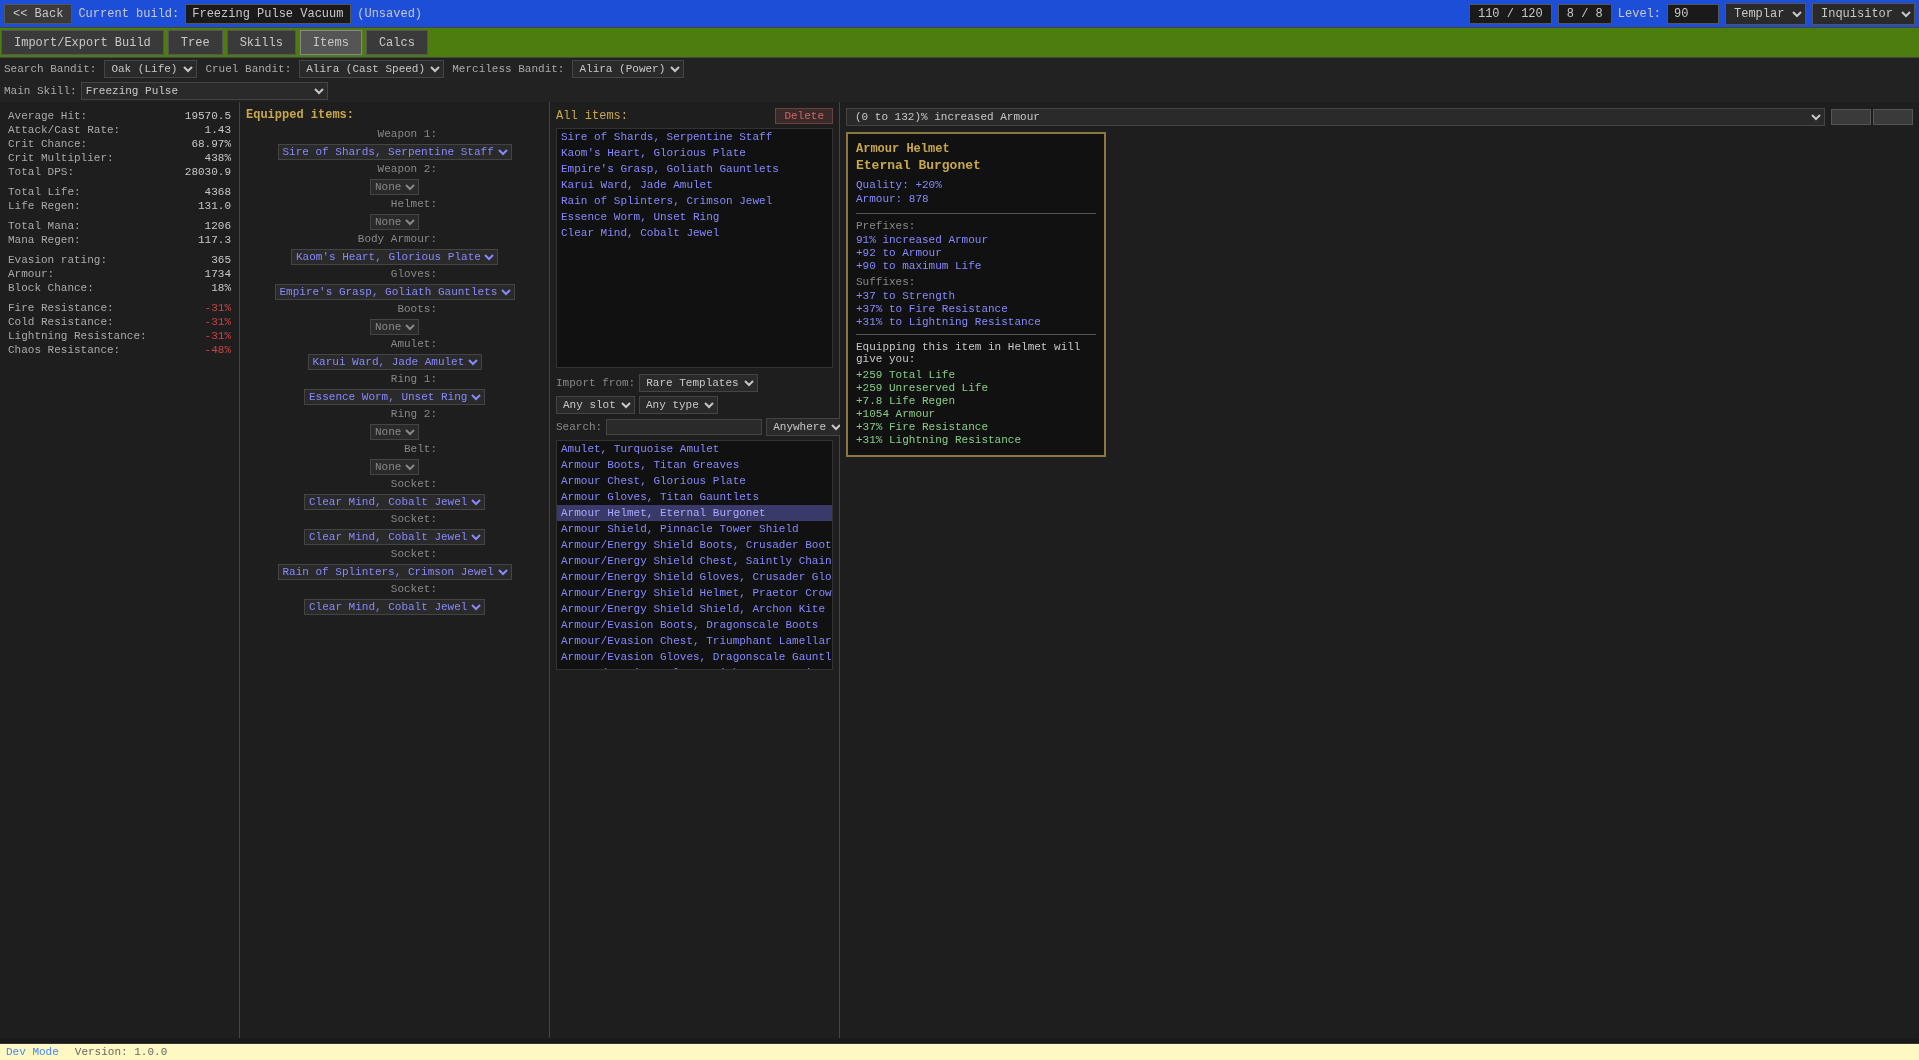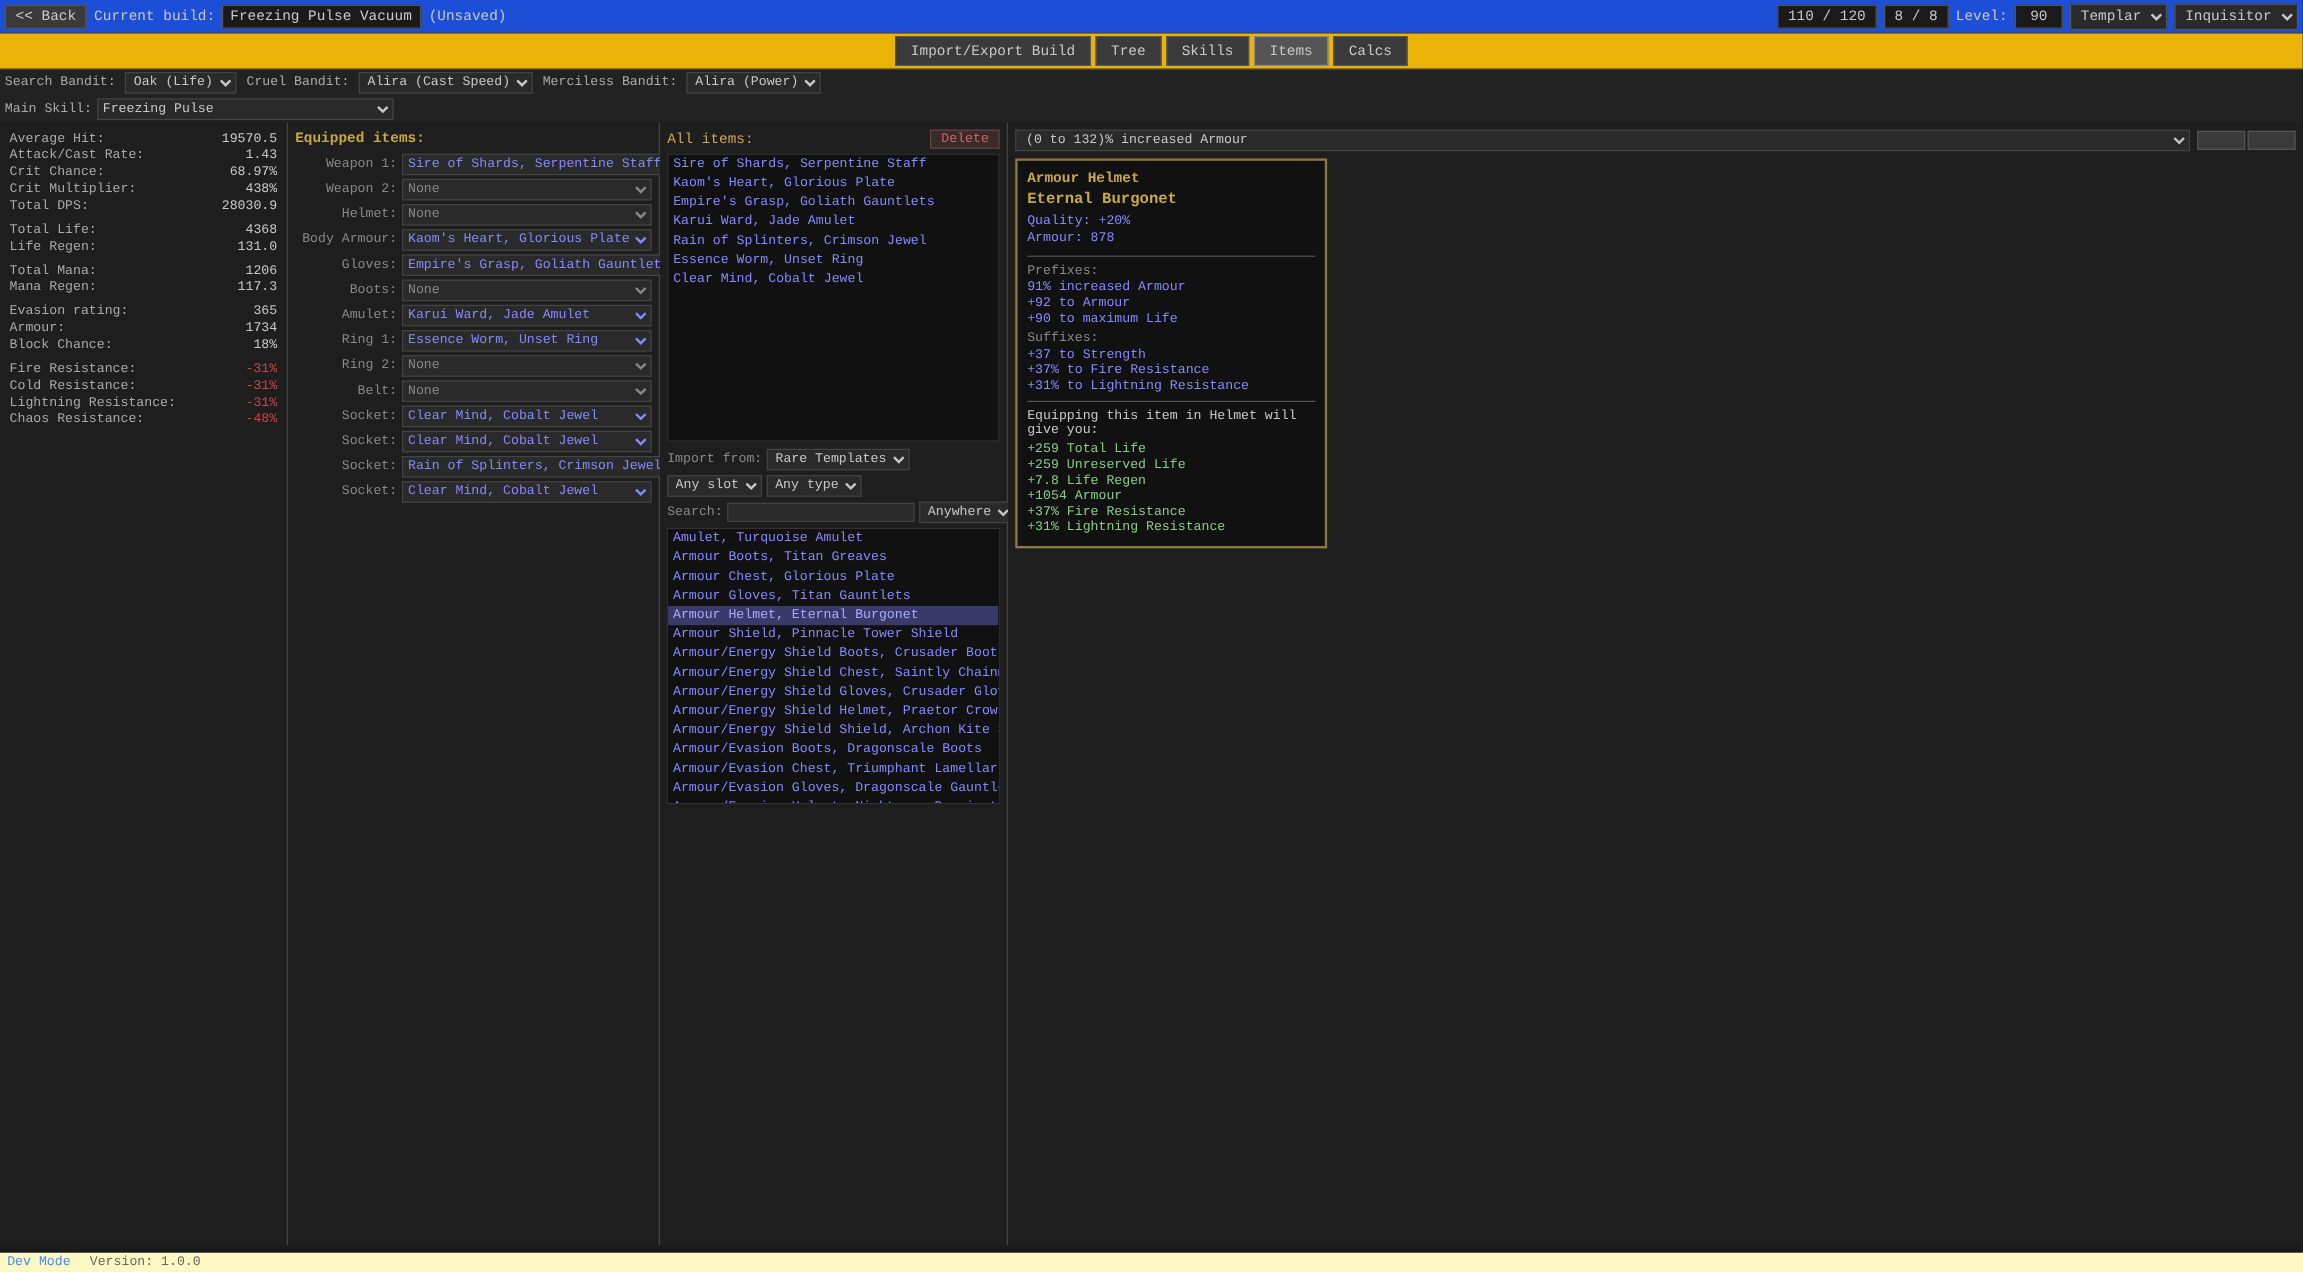--- a/index.html
+++ b/index.html
@@ -61,26 +61,25 @@
       border: 1px solid #555;
       color: #c8c8c8;
       padding: 2px 4px;
       font-size: 12px;
       font-family: inherit;
     }
     
     .second-bar {
       display: flex;
       align-items: stretch;
-      background: #eab308;
+      background: #4d7c0f;
       border-bottom: 1px solid #444;
-      padding: 2px 12px;
+      padding: 2px 1px;
       height: 30px;
       gap: 4px;
-      justify-content: center;
     }
     .second-bar button {
       background: #3a3a3a;
       border: 1px solid #555;
       color: #c8c8c8;
       padding: 2px 12px;
       cursor: pointer;
       font-size: 12px;
       font-family: inherit;
     }
@@ -163,20 +162,21 @@
       color: #c8a84b;
       font-size: 12px;
       margin-bottom: 6px;
       font-weight: bold;
     }
     .item-row {
       display: flex;
       align-items: center;
       margin-bottom: 3px;
       gap: 4px;
+      flex-direction: column;
     }
     .item-slot-label {
       color: #888;
       width: 85px;
       text-align: right;
       flex-shrink: 0;
     }
     .item-slot-select {
       background: #2a2a2a;
       border: 1px solid #444;
@@ -434,21 +434,21 @@
 
 <div class="top-bar">
   <button>&lt;&lt; Back</button>
   <span class="build-label">Current build:</span>
   <input class="build-name" type="text" value="Freezing Pulse Vacuum Totem" style="">
   <span class="unsaved">(Unsaved)</span>
   <div class="spacer"></div>
   <span class="exp-bar">110 / 120</span>
   <span class="exp-bar">8 / 8</span>
   <span class="level-label">Level:</span>
-  <input class="build-name" type="text" style="width: 40px; text-align: center;" value="90">
+  <input class="build-name" type="text" style="width: 52px;" value="90">
   <select class="class-select">
     <option>Templar</option>
   </select>
   <select class="ascendancy-select">
     <option>Inquisitor</option>
   </select>
 </div>
 
 <div class="second-bar">
   <button>Import/Export Build</button>

